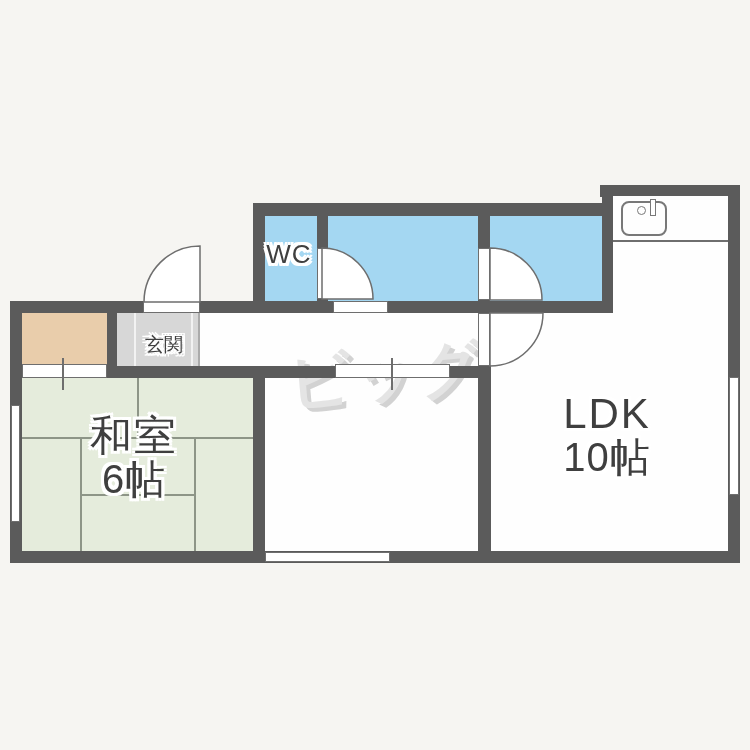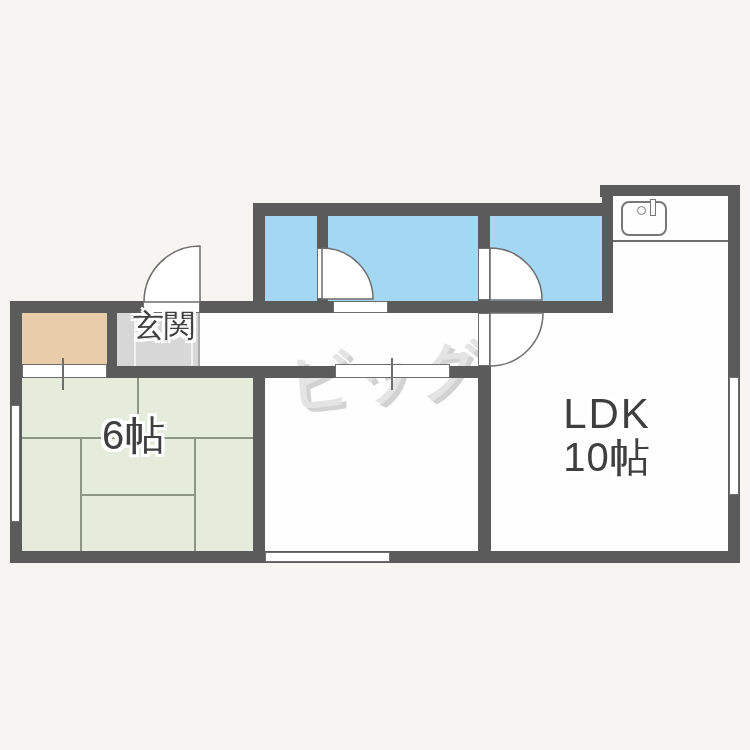--- a/index.html
+++ b/index.html
@@ -98,25 +98,27 @@
   <div class="faucet-circle" style="left:637px;top:206px;width:9px;height:9px;"></div>
   <div class="faucet-stem" style="left:650px;top:199px;width:6px;height:17px;"></div>
 
   <svg class="doors" width="750" height="750" viewBox="0 0 750 750">
     <path d="M200,302 L200,246 A56,56 0 0 0 144,302 Z" fill="#ffffff" stroke="#6e6e6e" stroke-width="1.5"></path>
     <path d="M322,299 L322,248 A51,51 0 0 1 373,299 Z" fill="#ffffff" stroke="#6e6e6e" stroke-width="1.5"></path>
     <path d="M490,300 L490,248 A52,52 0 0 1 542,300 Z" fill="#ffffff" stroke="#6e6e6e" stroke-width="1.5"></path>
     <path d="M490,313 L490,366 A53,53 0 0 0 543,313 Z" fill="#ffffff" stroke="#6e6e6e" stroke-width="1.5"></path>
   </svg>
 
+  <div class="room-label lbl-small" style="left:239px;top:241px;width:100px;">WC</div>
 
 
-  <div class="room-label" style="left:107px;top:310px;width:114px;font-size:31px;">玄関</div>
+  <div class="room-label" style="left:107px;top:335px;width:114px;font-size:19px;">玄関</div>
 
   <div class="room-label" style="left:34px;top:414px;width:200px;">
+    <div class="lbl-main">和室</div>
     <div class="lbl-size">6帖</div>
   </div>
 
   <div class="room-label" style="left:258px;top:416px;width:210px;">
   </div>
 
   <div class="room-label" style="left:507px;top:392px;width:200px;">
     <div class="lbl-main">LDK</div>
     <div class="lbl-size">10帖</div>
   </div>

